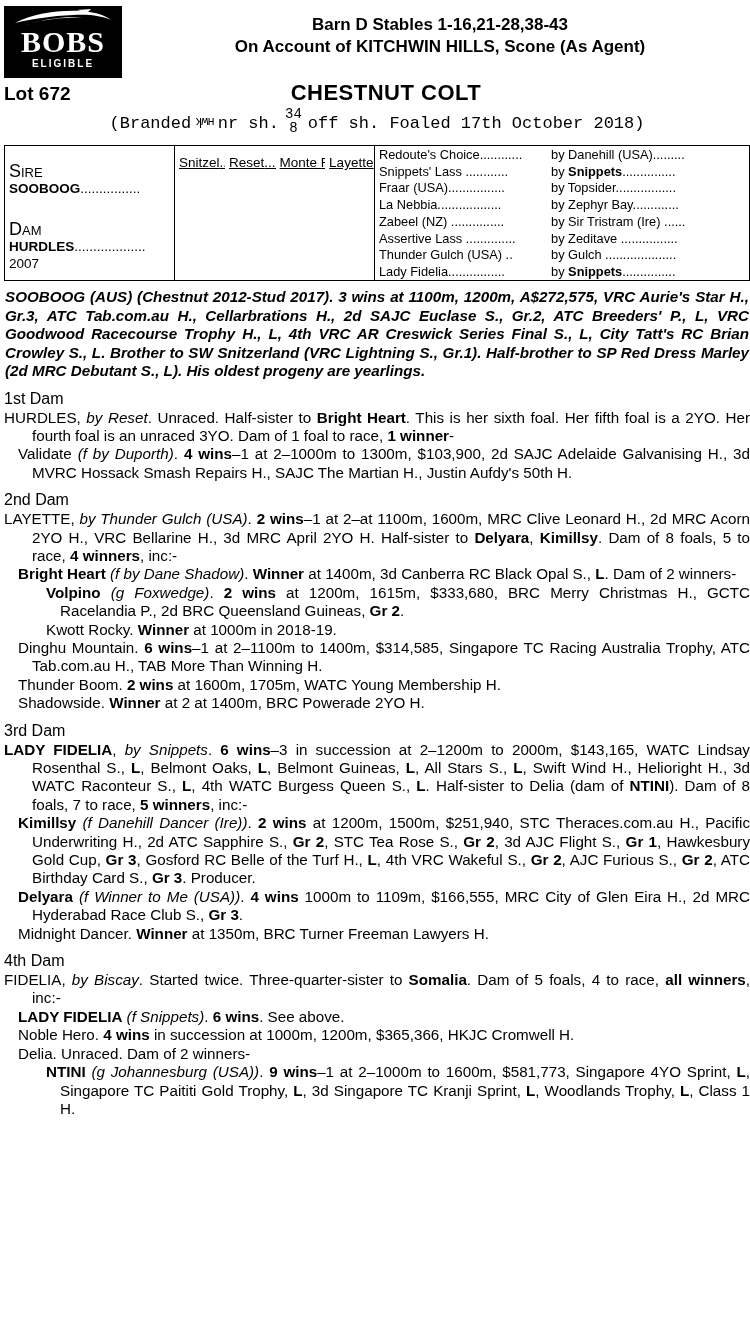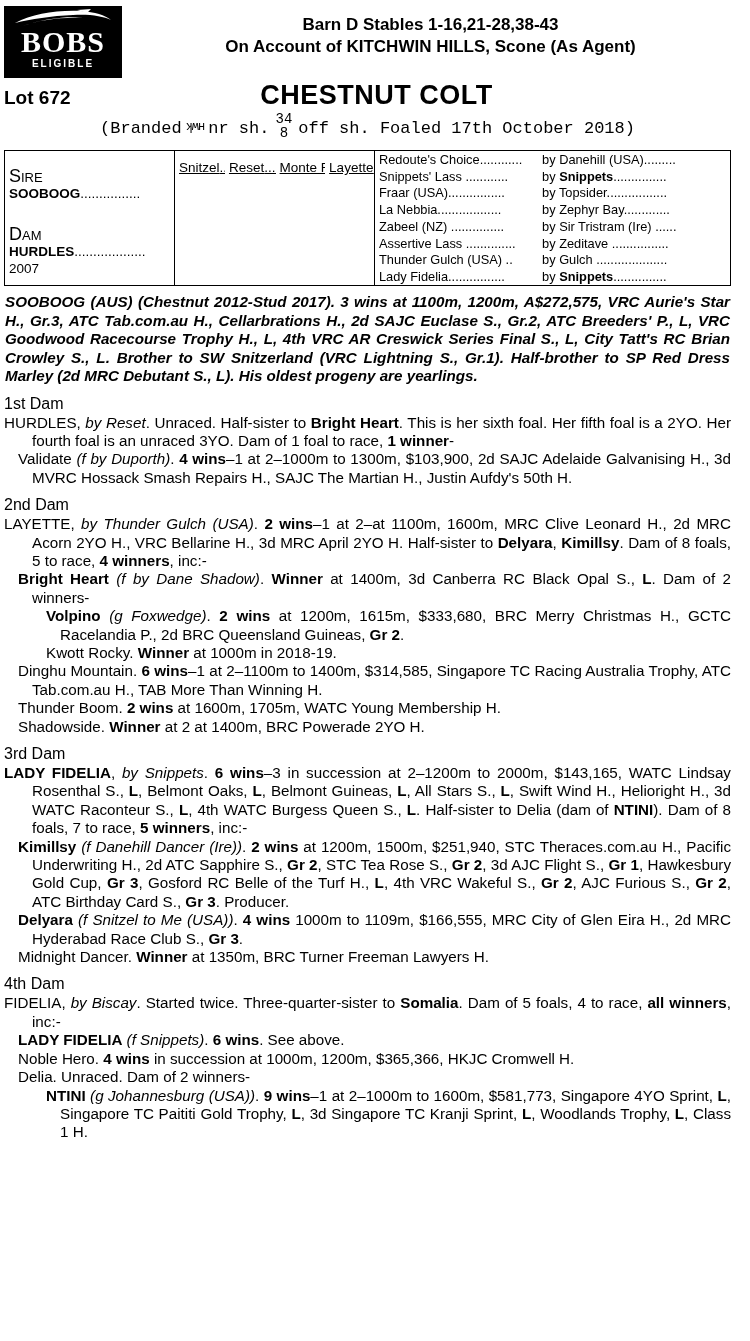--- a/index.html
+++ b/index.html
@@ -9,21 +9,21 @@
   }
   body {
     width: 750px;
     font-family: "DejaVu Sans", sans-serif;
     color: #000000;
     -webkit-font-smoothing: antialiased;
   }
   .page {
     width: 750px;
     box-sizing: border-box;
-    padding: 6px 19px 4px 4px;
+    padding: 6px 0 4px 4px;
     position: relative;
   }
 
   
   .header {
     display: flex;
     align-items: flex-start;
     gap: 8px;
   }
   .logo {
@@ -90,21 +90,21 @@
     font-weight: bold;
     font-size: 19px;
     width: 118px;
     flex: 0 0 auto;
   }
   .colt {
     flex: 1 1 auto;
     text-align: center;
     font-family: "Liberation Sans", sans-serif;
     font-weight: bold;
-    font-size: 27px;
+    font-size: 22px;
     letter-spacing: 0.5px;
     padding-right: 100px;
   }
   .branded {
     text-align: center;
     font-family: Liberation Mono, monospace;
     font-size: 17px;
     margin-top: 3px;
     display: flex;
     justify-content: center;
@@ -352,21 +352,21 @@
       <p class="para hang1">LAYETTE, <i>by Thunder Gulch (USA)</i>. <b>2 wins</b>–1 at 2–at 1100m, 1600m, MRC Clive Leonard H., 2d MRC Acorn 2YO H., VRC Bellarine H., 3d MRC April 2YO H. Half-sister to <b>Delyara</b>, <b>Kimillsy</b>. Dam of 8 foals, 5 to race, <b>4 winners</b>, inc:-</p>
       <p class="para lvl1"><b>Bright Heart</b> <i>(f by Dane Shadow)</i>. <b>Winner</b> at 1400m, 3d Canberra RC Black Opal S., <b>L</b>. Dam of 2 winners-</p>
       <p class="para lvl2"><b>Volpino</b> <i>(g Foxwedge)</i>. <b>2 wins</b> at 1200m, 1615m, $333,680, BRC Merry Christmas H., GCTC Racelandia P., 2d BRC Queensland Guineas, <b>Gr 2</b>.</p>
       <p class="para lvl2">Kwott Rocky. <b>Winner</b> at 1000m in 2018-19.</p>
       <p class="para lvl1">Dinghu Mountain. <b>6 wins</b>–1 at 2–1100m to 1400m, $314,585, Singapore TC Racing Australia Trophy, ATC Tab.com.au H., TAB More Than Winning H.</p>
       <p class="para lvl1">Thunder Boom. <b>2 wins</b> at 1600m, 1705m, WATC Young Membership H.</p>
       <p class="para lvl1">Shadowside. <b>Winner</b> at 2 at 1400m, BRC Powerade 2YO H.</p>
       <div class="damhead">3rd Dam</div>
       <p class="para hang1"><b>LADY FIDELIA</b>, <i>by Snippets</i>. <b>6 wins</b>–3 in succession at 2–1200m to 2000m, $143,165, WATC Lindsay Rosenthal S., <b>L</b>, Belmont Oaks, <b>L</b>, Belmont Guineas, <b>L</b>, All Stars S., <b>L</b>, Swift Wind H., Helioright H., 3d WATC Raconteur S., <b>L</b>, 4th WATC Burgess Queen S., <b>L</b>. Half-sister to Delia (dam of <b>NTINI</b>). Dam of 8 foals, 7 to race, <b>5 winners</b>, inc:-</p>
       <p class="para lvl1"><b>Kimillsy</b> <i>(f Danehill Dancer (Ire))</i>. <b>2 wins</b> at 1200m, 1500m, $251,940, STC Theraces.com.au H., Pacific Underwriting H., 2d ATC Sapphire S., <b>Gr 2</b>, STC Tea Rose S., <b>Gr 2</b>, 3d AJC Flight S., <b>Gr 1</b>, Hawkesbury Gold Cup, <b>Gr 3</b>, Gosford RC Belle of the Turf H., <b>L</b>, 4th VRC Wakeful S., <b>Gr 2</b>, AJC Furious S., <b>Gr 2</b>, ATC Birthday Card S., <b>Gr 3</b>. Producer.</p>
-      <p class="para lvl1"><b>Delyara</b> <i>(f Snitzel to Me (USA))</i>. <b>4 wins</b> 1000m to 1109m, $166,555, MRC City of Glen Eira H., 2d MRC Hyderabad Race Club S., <b>Gr 3</b>.</p>
+      <p class="para lvl1"><b>Delyara</b> <i>(f Winner to Me (USA))</i>. <b>4 wins</b> 1000m to 1109m, $166,555, MRC City of Glen Eira H., 2d MRC Hyderabad Race Club S., <b>Gr 3</b>.</p>
       <p class="para lvl1">Midnight Dancer. <b>Winner</b> at 1350m, BRC Turner Freeman Lawyers H.</p>
       <div class="damhead">4th Dam</div>
       <p class="para hang1">FIDELIA, <i>by Biscay</i>. Started twice. Three-quarter-sister to <b>Somalia</b>. Dam of 5 foals, 4 to race, <b>all winners</b>, inc:-</p>
       <p class="para lvl1"><b>LADY FIDELIA</b> <i>(f Snippets)</i>. <b>6 wins</b>. See above.</p>
       <p class="para lvl1">Noble Hero. <b>4 wins</b> in succession at 1000m, 1200m, $365,366, HKJC Cromwell H.</p>
       <p class="para lvl1">Delia. Unraced. Dam of 2 winners-</p>
       <p class="para lvl2"><b>NTINI</b> <i>(g Johannesburg (USA))</i>. <b>9 wins</b>–1 at 2–1000m to 1600m, $581,773, Singapore 4YO Sprint, <b>L</b>, Singapore TC Paititi Gold Trophy, <b>L</b>, 3d Singapore TC Kranji Sprint, <b>L</b>, Woodlands Trophy, <b>L</b>, Class 1 H.</p>
     </div>
 
 </div>

